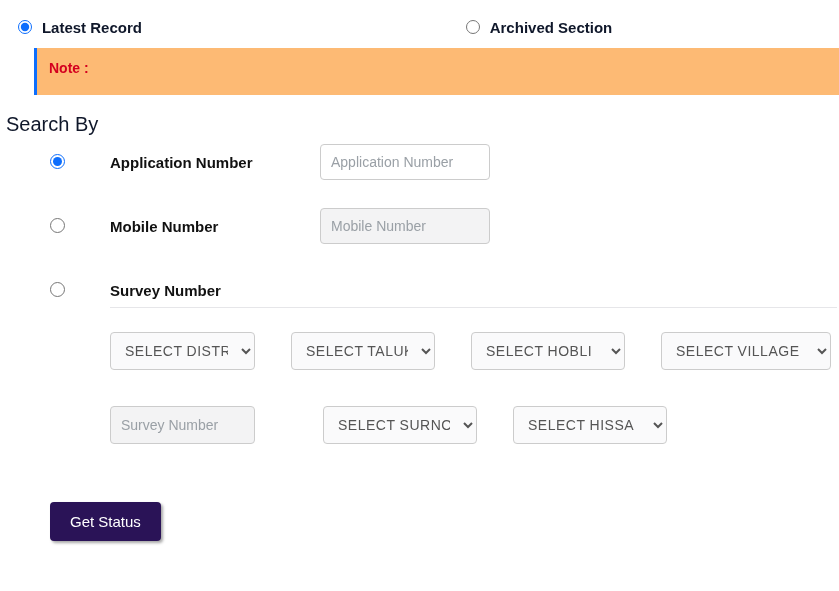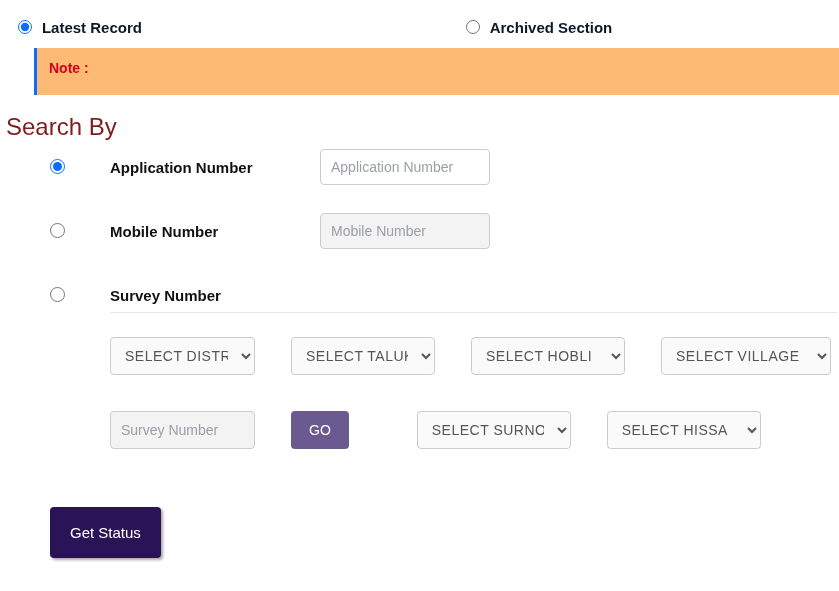--- a/index.html
+++ b/index.html
@@ -54,22 +54,22 @@
   }
   .note-box ul {
     list-style: circle;
     padding-left: 32px;
   }
   .note-box li {
     color: #446;
     margin: 2px 0;
   }
   .search-by {
-    font-size: 24px;
-    color: #7f1d1d;
+    font-size: 20px;
+    color: #0f172a;
     margin: 18px 8px 8px 0;
     font-weight: normal;
   }
   .search-rows { padding-left: 44px; padding-right: 2px; }
   .row {
     display: flex;
     align-items: flex-start;
     margin-bottom: 28px;
   }
   .row.last-row { margin-bottom: 8px; }
@@ -130,21 +130,21 @@
     background: #6a5a8f;
     color: #fff;
     font-size: 14px;
     border: none;
     border-radius: 4px;
     cursor: pointer;
   }
   .get-status-btn {
     margin-top: 44px;
     margin-left: 44px;
-    height: 51px;
+    height: 39px;
     padding: 0 20px;
     background: #2a1357;
     color: #fff;
     font-size: 15px;
     border: none;
     border-radius: 4px;
     box-shadow: 2px 2px 3px rgba(0,0,0,0.35);
     cursor: pointer;
   }
 </style>
@@ -208,21 +208,20 @@
           </select>
           <select class="select-look w155">
             <option>SELECT HOBLI</option>
           </select>
           <select class="select-look w170">
             <option>SELECT VILLAGE</option>
           </select>
         </div>
         <div class="selector-row second">
           <input class="text-input disabled-look" style="width: 145px; height: 38px;" type="text" disabled="" placeholder="Survey Number">
-          <button class="go-btn">GO</button>
           <select class="select-look w155" style="margin-left:32px;">
             <option>SELECT SURNOC</option>
           </select>
           <select class="select-look w155">
             <option>SELECT HISSA</option>
           </select>
         </div>
       </div>
     </div>
   </div>

